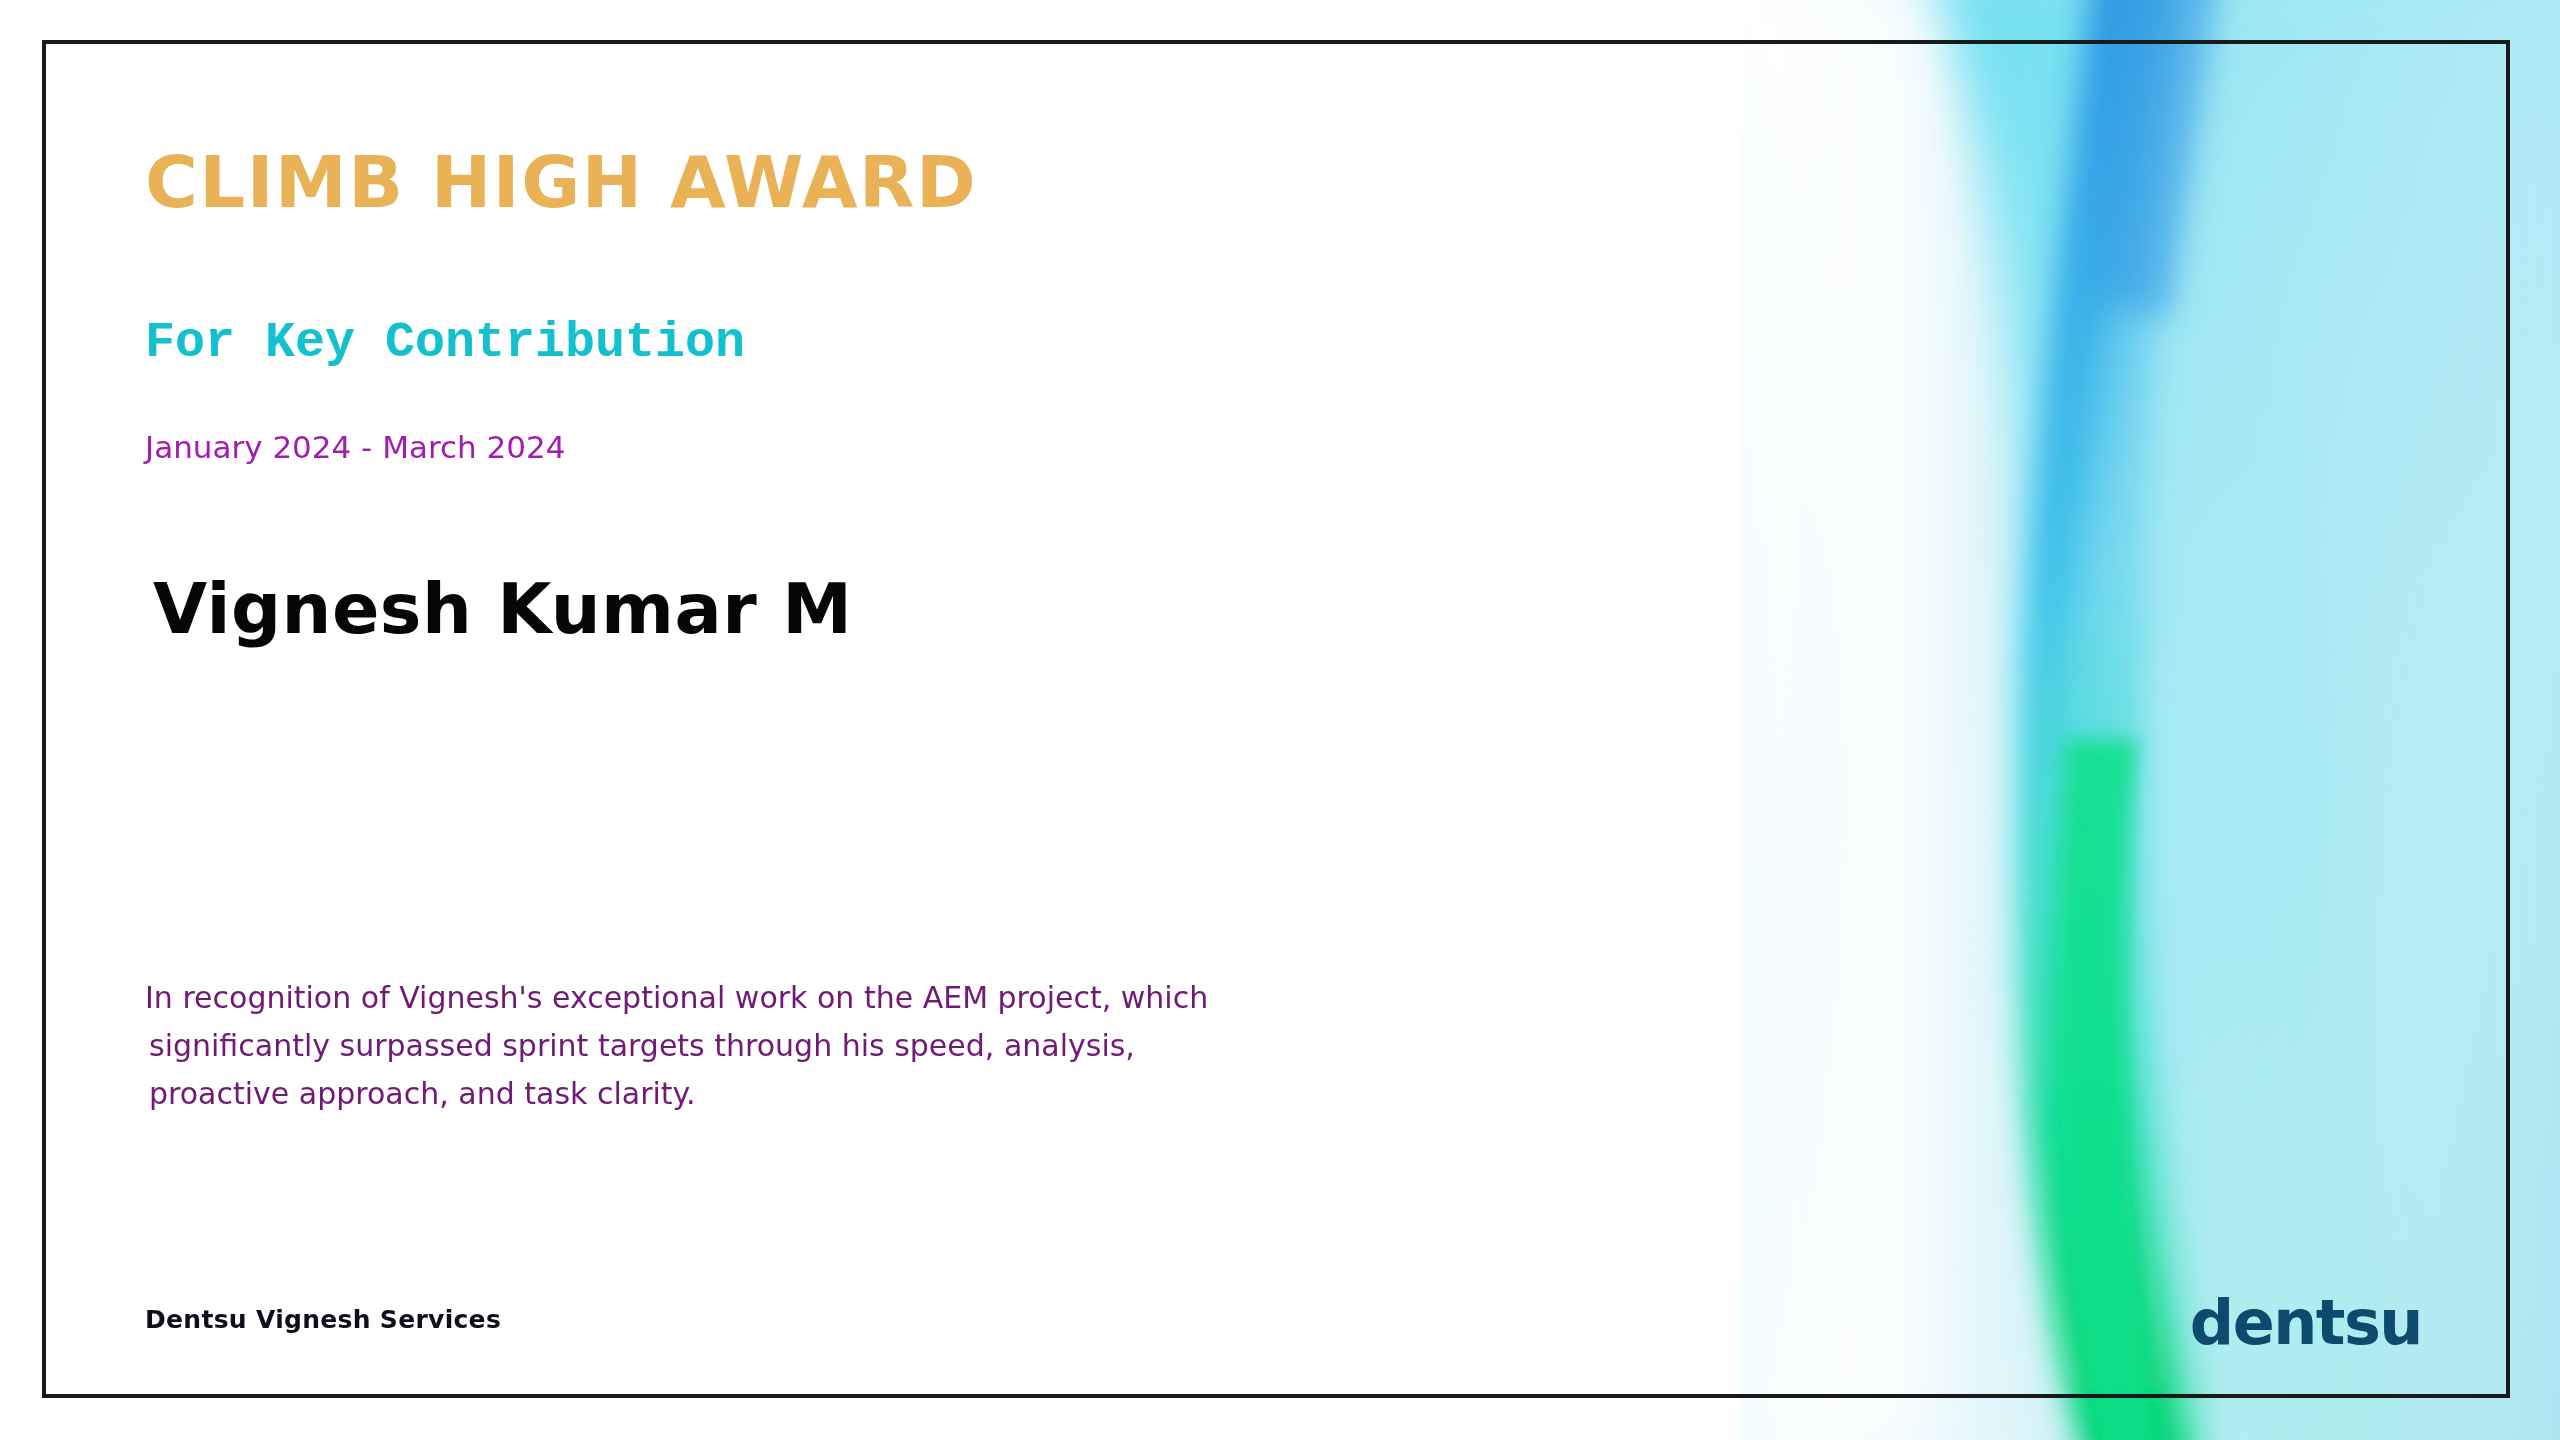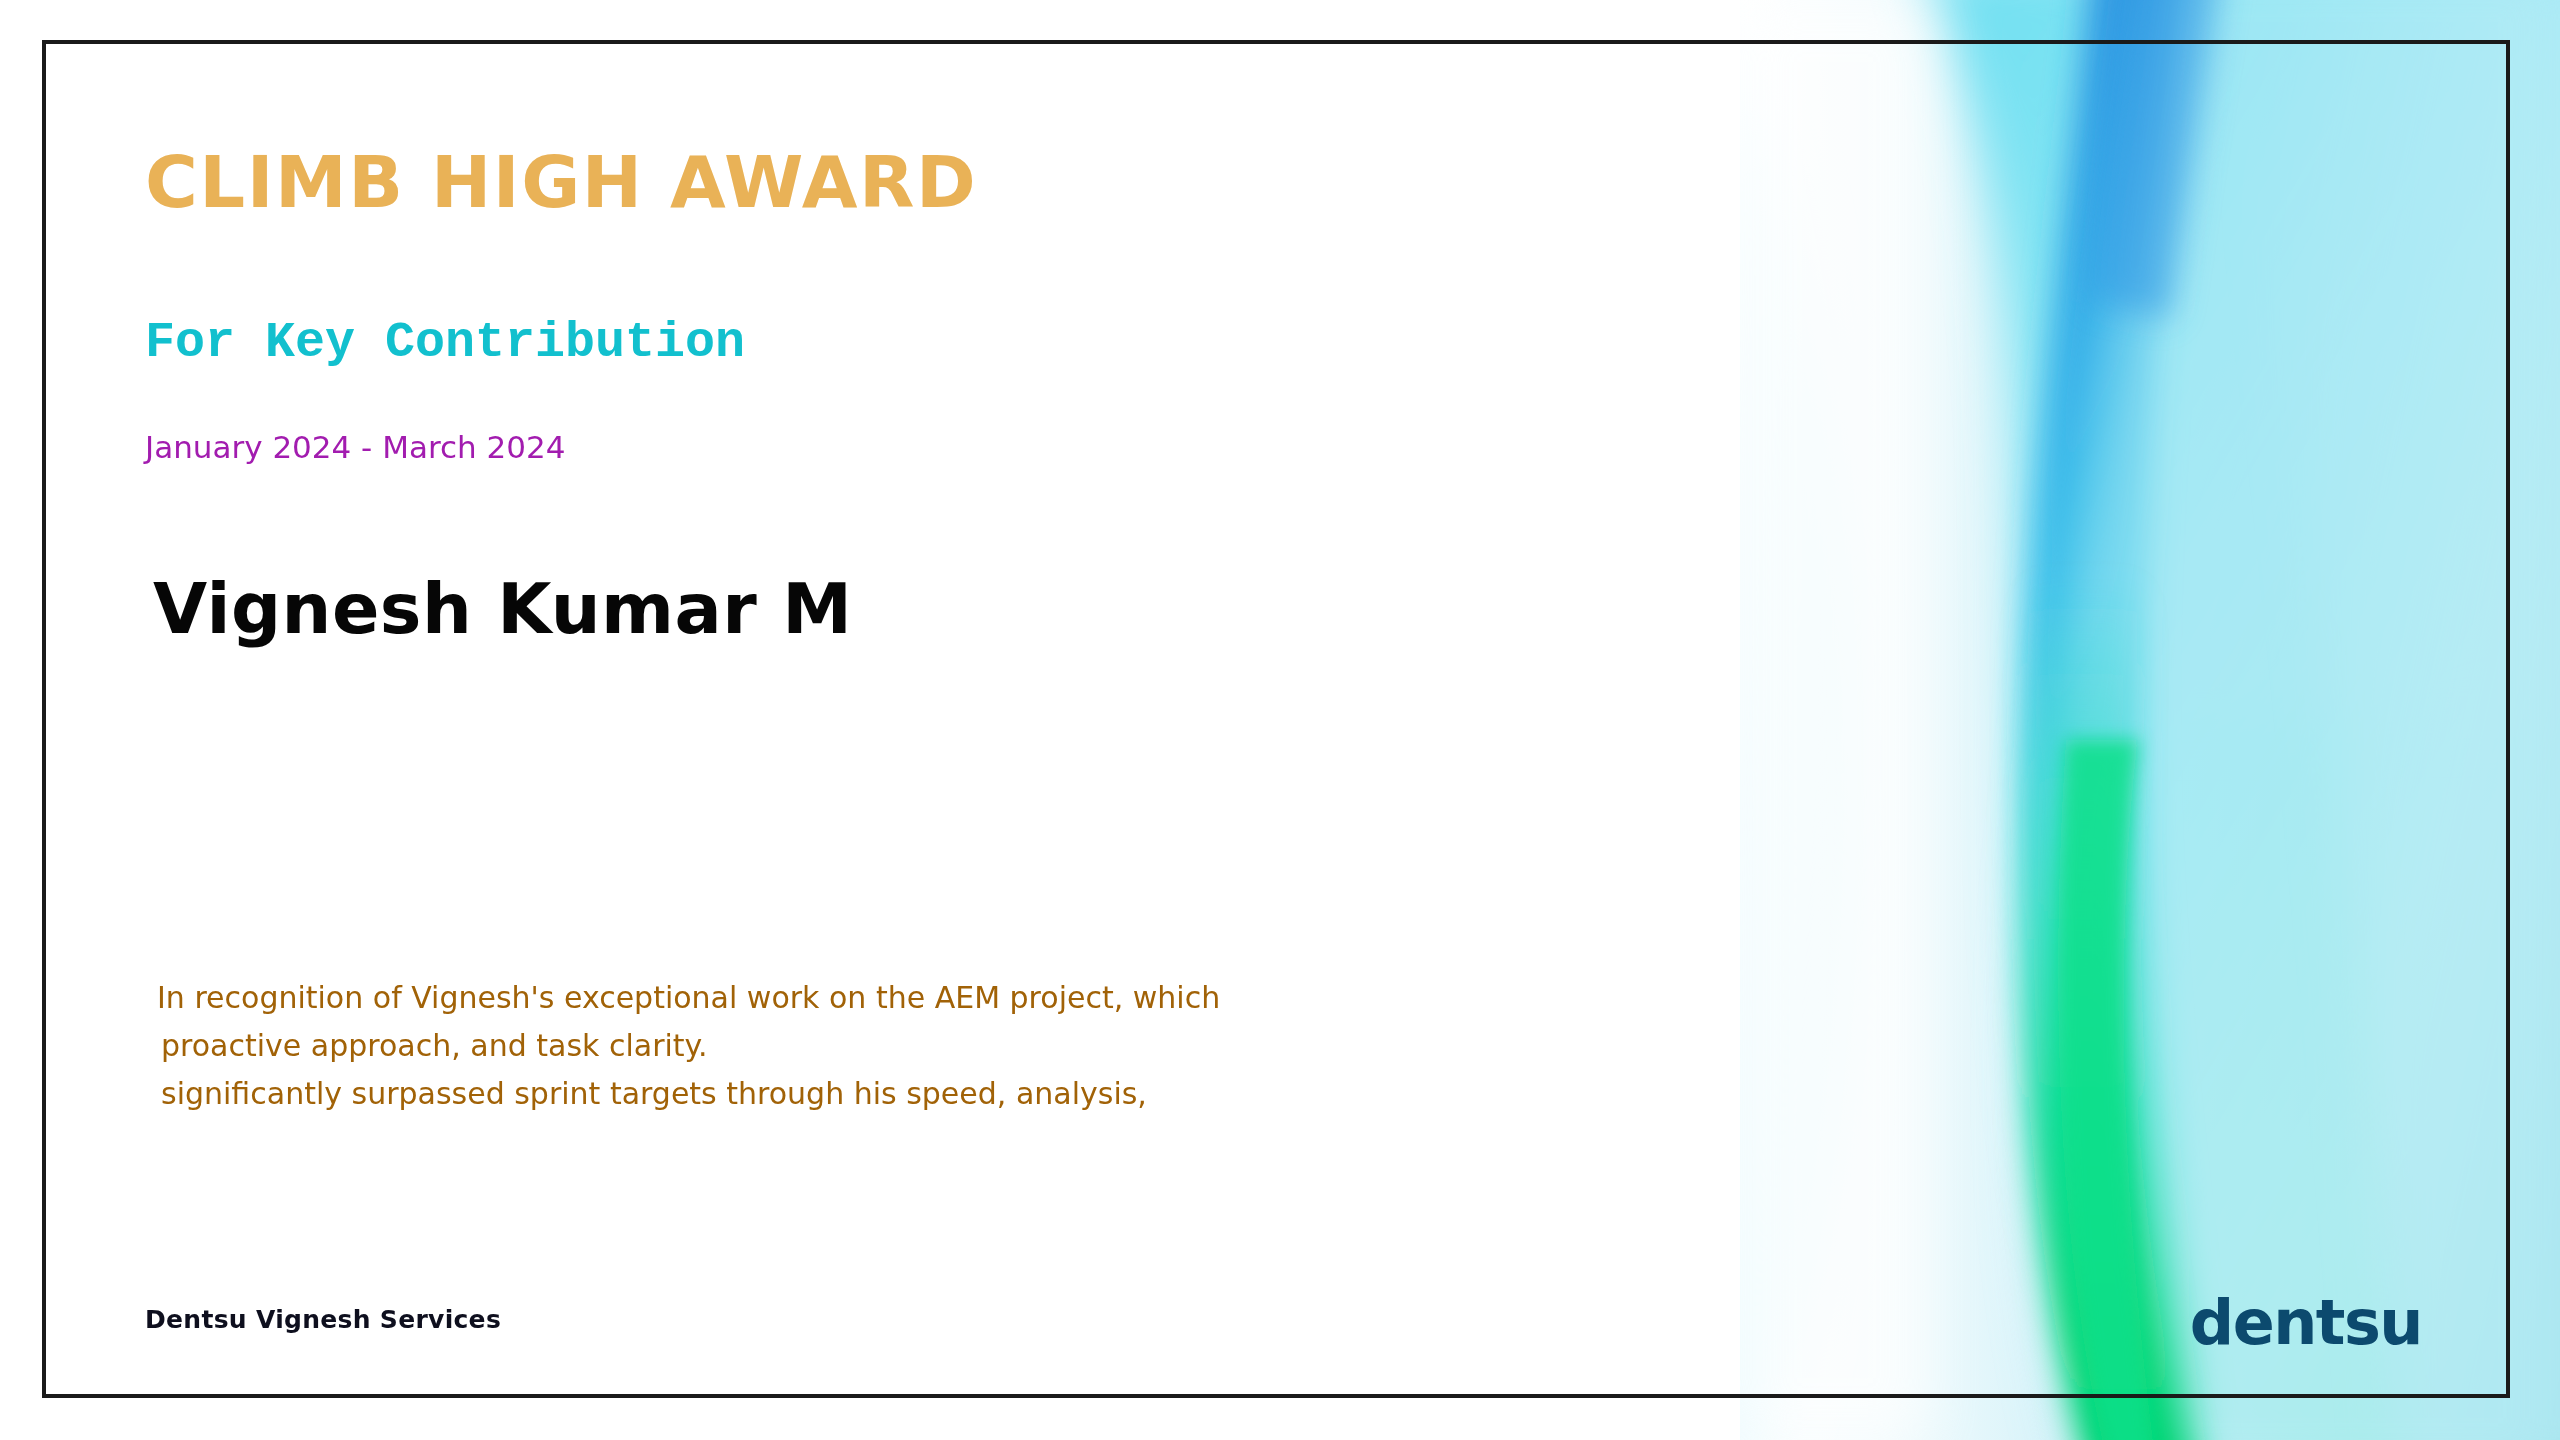--- a/index.html
+++ b/index.html
@@ -105,29 +105,29 @@
     font-weight: bold;
     font-size: 70px;
     letter-spacing: 0.5px;
     line-height: 1;
     color: #060606;
     white-space: nowrap;
   }
 
   .citation {
     position: absolute;
-    left: 12px;
+    left: 0;
     top: 974px;
     width: 1470px;
     margin: 0;
     font-family: "DejaVu Sans", sans-serif;
     font-weight: normal;
     font-size: 30px;
     line-height: 48px;
-    color: #a16207;
+    color: #701a75;
   }
   .citation .line { display: block; white-space: nowrap; }
   .citation .line + .line { padding-left: 4px; }
 
   .org-name {
     position: absolute;
     left: 0;
     top: 1307px;
     margin: 0;
     font-family: "DejaVu Sans", sans-serif;
@@ -268,22 +268,22 @@
     <h1 class="award-title">CLIMB HIGH AWARD</h1>
 
     <h2 class="award-subtitle">For Key Contribution</h2>
 
     <p class="award-period">January 2024 - March 2024</p>
 
     <p class="recipient-name">Vignesh Kumar M</p>
 
     <p class="citation">
       <span class="line">In recognition of Vignesh's exceptional work on the AEM project, which</span>
+      <span class="line">significantly surpassed sprint targets through his speed, analysis,</span>
       <span class="line">proactive approach, and task clarity.</span>
-      <span class="line">significantly surpassed sprint targets through his speed, analysis,</span>
     </p>
 
     <p class="org-name">Dentsu Vignesh Services</p>
   </div>
 
   <div class="brand-logo">dentsu</div>
 
 </div>
 
 </body></html>

